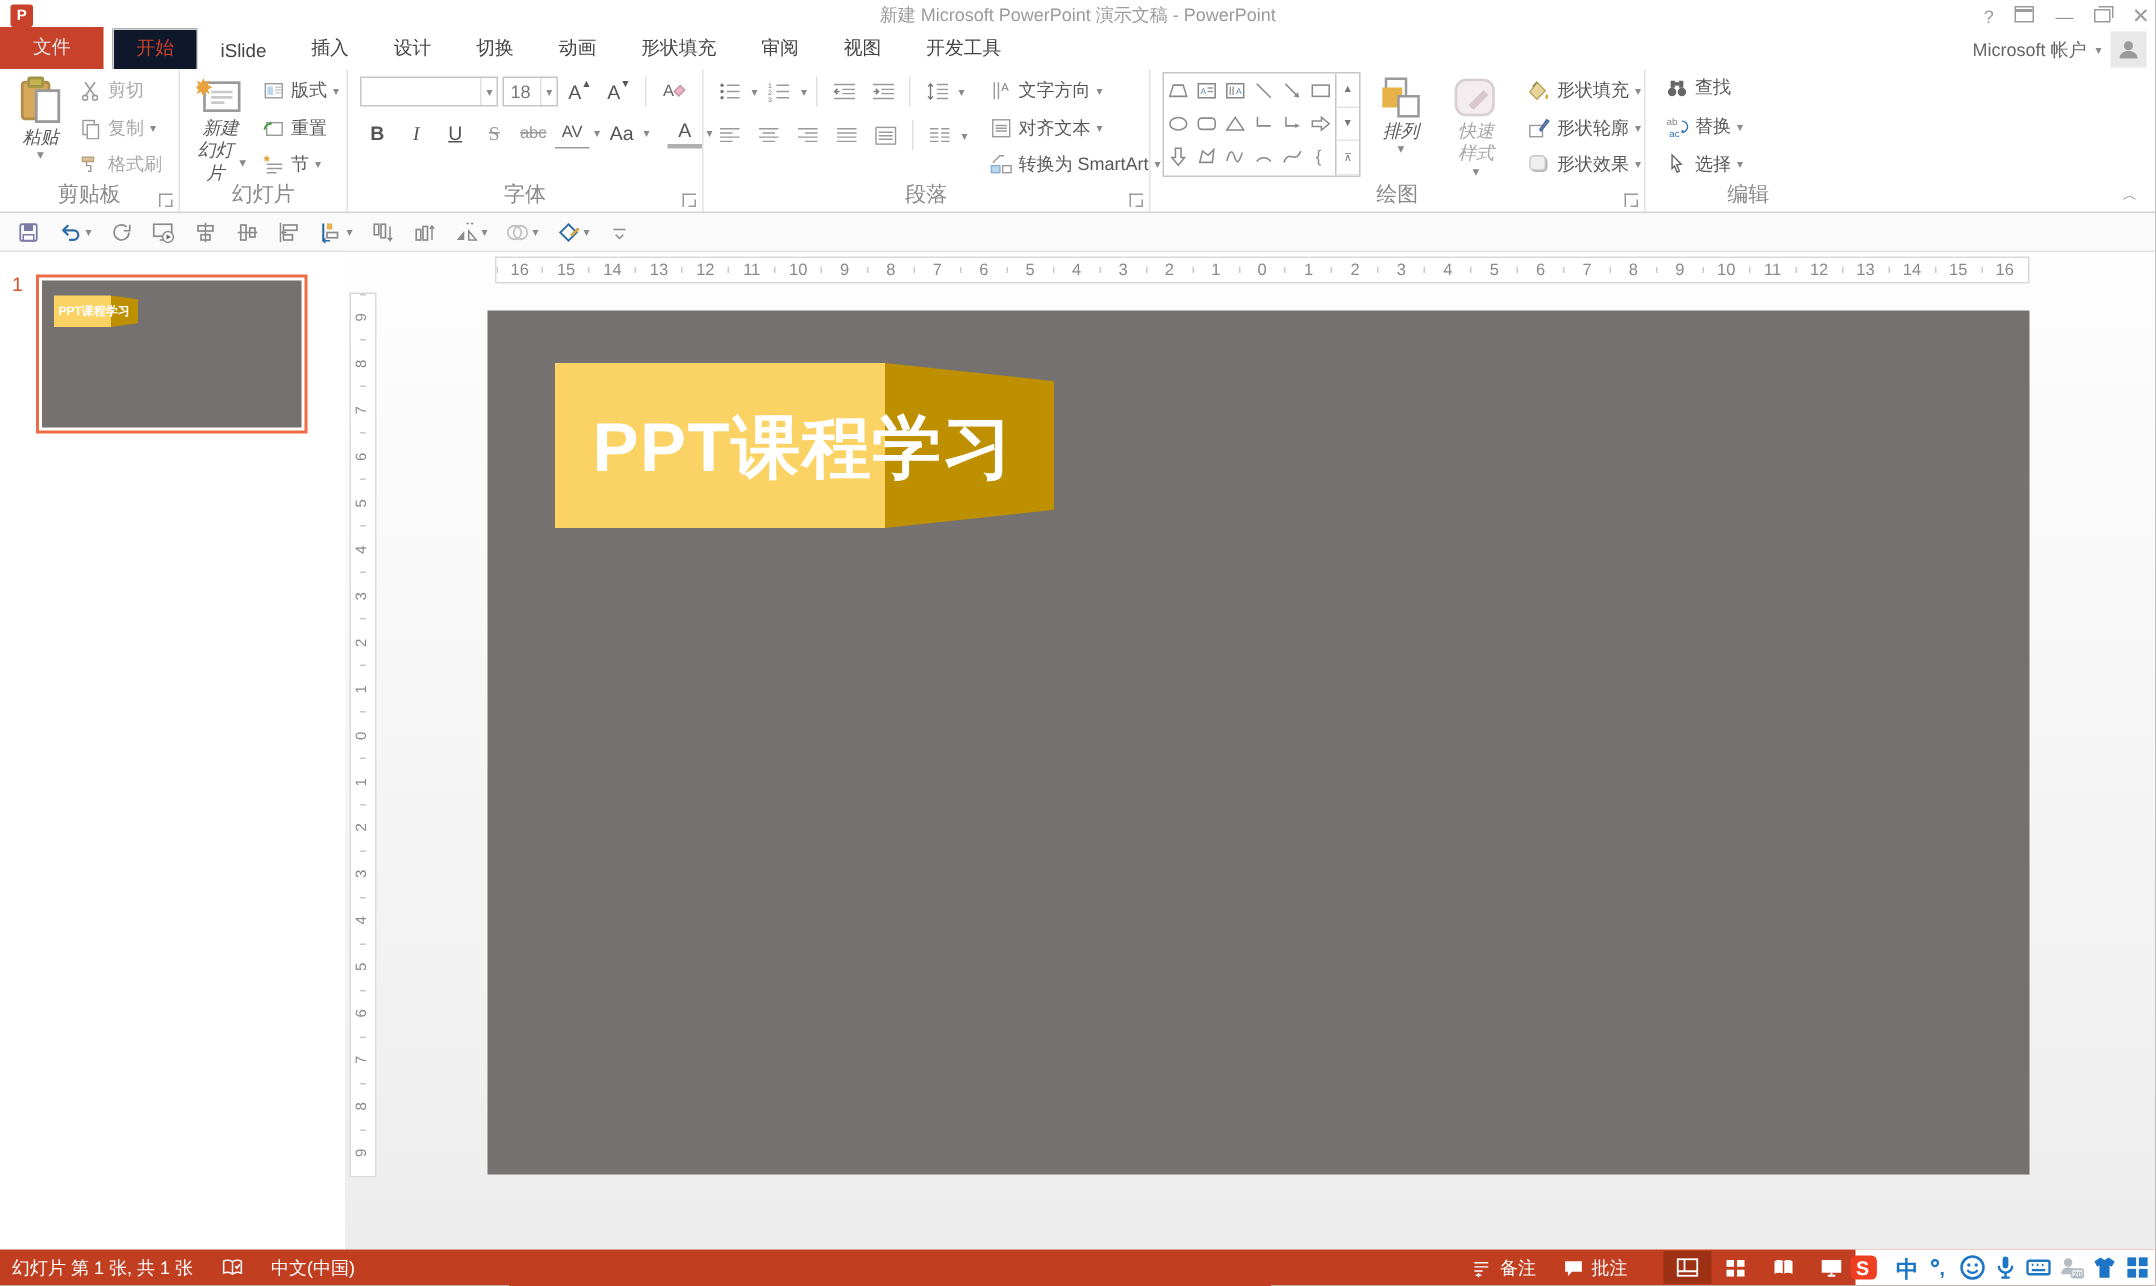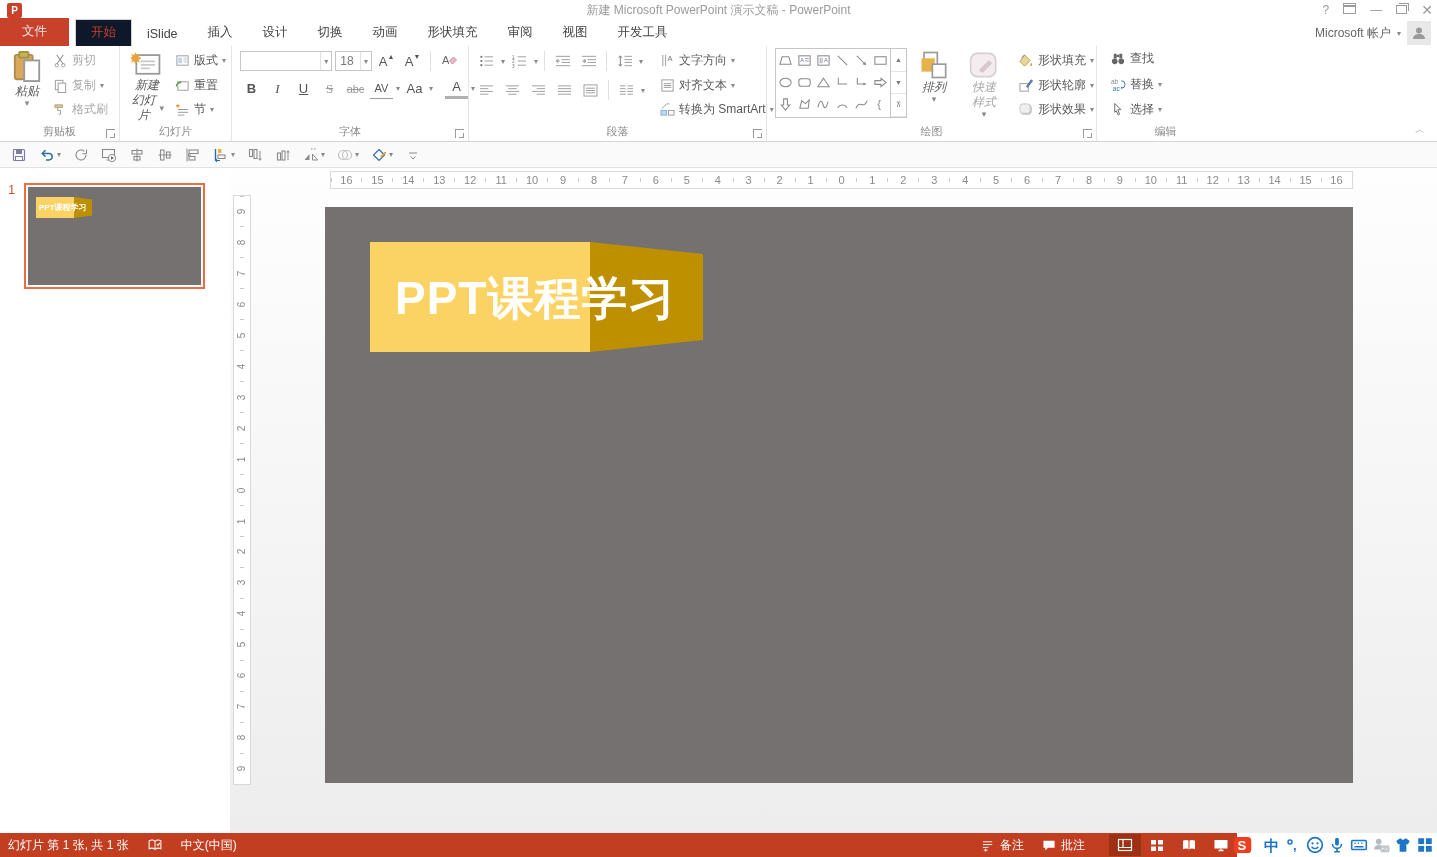--- a/index.html
+++ b/index.html
@@ -25,21 +25,21 @@
   .tabrow{position:absolute;left:0;top:21px;width:100%;height:25px;background:#fff;display:flex;align-items:flex-end;}
   .tab{padding:4px 15px 5px;font-size:12.5px;color:#444;cursor:pointer;white-space:nowrap;}
   .tab.file{background:var(--accent);color:#e5e5e5;padding:5px 22px 6px;margin-right:6px;}
   .tab.active{color:var(--accent);background:#0f172a;border:1px solid #d4d4d4;border-bottom:1px solid #fff;position:relative;top:1px;}
   .account{position:absolute;right:6px;top:0;display:flex;align-items:center;gap:6px;font-size:12px;color:#666;}
   .avatar{width:24px;height:24px;background:#e8e8e8;display:flex;align-items:center;justify-content:center;}
 
   
   .ribbon{position:absolute;left:0;top:46px;width:100%;height:95px;background:#fff;border-bottom:1px solid #d4d4d4;display:flex;}
   .rgroup{position:relative;height:100%;border-right:1px solid #e4e4e4;box-sizing:border-box;flex:none;}
-  .rg-label{position:absolute;bottom:2px;left:0;right:0;text-align:center;font-size:11px;color:#8a8a8a;margin-top:16px;}
+  .rg-label{position:absolute;bottom:2px;left:0;right:0;text-align:center;font-size:14px;color:#8a8a8a;margin-top:16px;}
   .launcher{position:absolute;bottom:3px;right:4px;width:8px;height:8px;border-left:1px solid #9a9a9a;border-top:1px solid #9a9a9a;}
   .launcher:after{content:"";position:absolute;right:0px;bottom:0px;width:4px;height:4px;border-right:1px solid #9a9a9a;border-bottom:1px solid #9a9a9a;}
   .rg-body{display:flex;height:76px;padding-top:2px;box-sizing:border-box;}
   .bigbtn{display:flex;flex-direction:column;align-items:center;justify-content:flex-start;padding:2px 6px;font-size:12px;color:var(--graytxt);cursor:pointer;text-align:center;line-height:15px;font-style:italic;}
   .bigbtn .caret{color:#8a8a8a;font-size:9px;line-height:8px;}
   .smallcol{display:flex;flex-direction:column;justify-content:space-between;padding:3px 2px;}
   .smallbtn{display:flex;align-items:center;gap:4px;font-size:12px;color:var(--graytxt);padding:1px 3px;cursor:pointer;white-space:nowrap;}
   .smallbtn.dis{color:var(--distxt);}
   .caret{font-size:8px;color:#8a8a8a;}
   .combo{display:flex;align-items:center;border:1px solid #c6c6c6;background:#fff;height:20px;box-sizing:border-box;font-size:12px;color:#777;padding-left:4px;}

